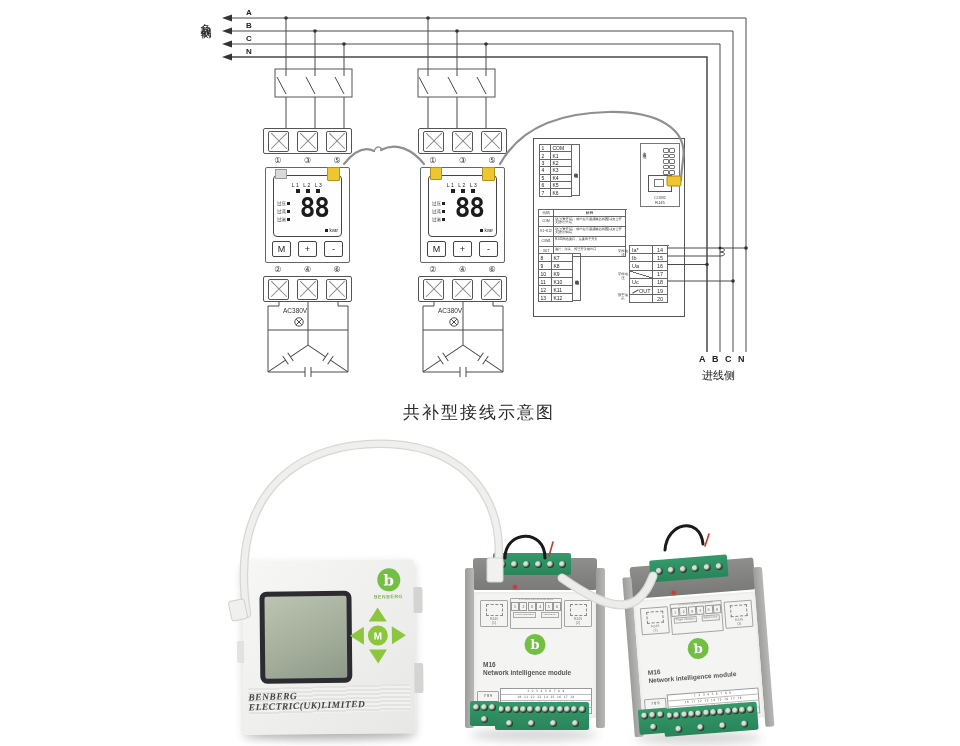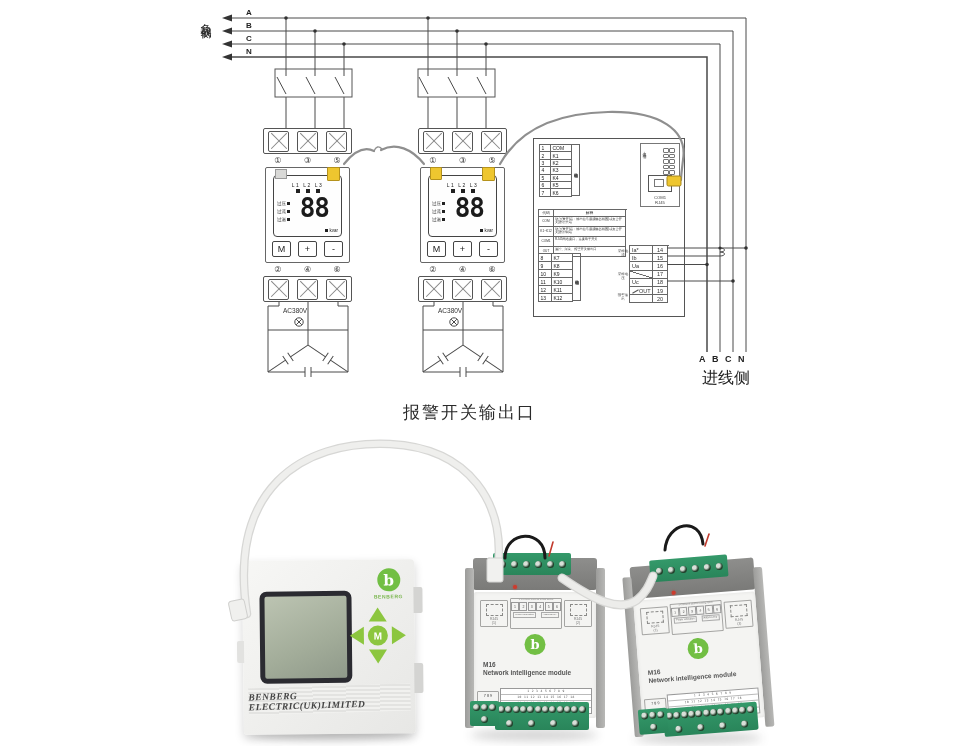--- a/index.html
+++ b/index.html
@@ -9,21 +9,21 @@
   svg{position:absolute;left:0;top:0}
   #base-svg{z-index:1}
   #top-svg{z-index:3;pointer-events:none}
   #cable-svg{z-index:5;pointer-events:none}
 
   
   .vtext{writing-mode:vertical-rl;text-orientation:upright;letter-spacing:2px}
   .load-side{left:198px;top:15px;font-size:11px;color:#222;z-index:2}
   .phase-lab{position:absolute;font-size:8px;font-weight:bold;color:#222;z-index:2}
   .in-lab{position:absolute;font-size:9px;font-weight:bold;color:#222;z-index:4}
-  .in-side{left:702px;top:368px;font-size:16px;color:#222;z-index:4}
+  .in-side{left:702px;top:368px;font-size:11px;color:#222;z-index:4}
   .caption{left:403px;top:401px;font-size:17px;letter-spacing:2px;color:#2a2a2a;z-index:2}
 
   
   .cap-device{position:absolute;width:89px;height:170px;z-index:2;top:128px}
   .term-block{position:relative;height:24px;border:1.2px solid #555;border-radius:2px;
               display:flex;justify-content:space-around;align-items:center;background:#fff}
   .screw{width:19px;height:19px;border:1px solid #555;border-radius:2px;position:relative;background:#fff;overflow:hidden}
   .screw::before,.screw::after{content:"";position:absolute;left:50%;top:50%;width:22px;height:1.1px;background:#888}
   .screw::before{transform:translate(-50%,-50%) rotate(45deg)}
   .screw::after{transform:translate(-50%,-50%) rotate(-45deg)}
@@ -221,21 +221,21 @@
 <span class="phase-lab" style="left:246px;top:21px">B</span>
 <span class="phase-lab" style="left:246px;top:34px">C</span>
 <span class="phase-lab" style="left:246px;top:47px">N</span>
 
 <span class="in-lab" style="left:699px;top:354px">A</span>
 <span class="in-lab" style="left:712px;top:354px">B</span>
 <span class="in-lab" style="left:725px;top:354px">C</span>
 <span class="in-lab" style="left:738px;top:354px">N</span>
 <div class="abs in-side">进线侧</div>
 
-<div class="abs caption">报警开关输出口</div>
+<div class="abs caption">共补型接线示意图</div>
 
 <div class="abs ac-lab" style="left:283px;top:307px">AC380V</div>
 <div class="abs ac-lab" style="left:438px;top:307px">AC380V</div>
 
 <div class="cap-device" style="left:263px">
   <div class="term-block">
     <div class="screw"></div>
     <div class="screw"></div>
     <div class="screw"></div>
   </div>

